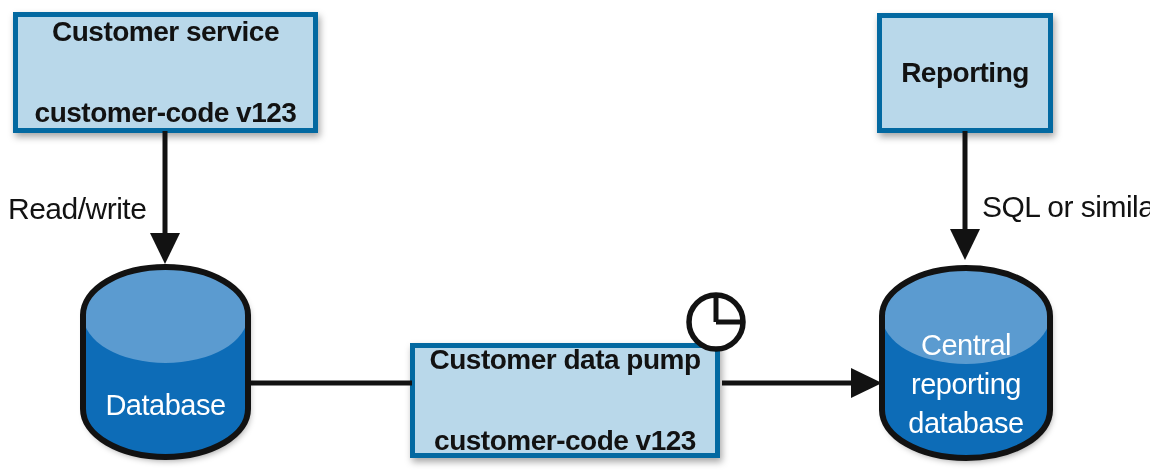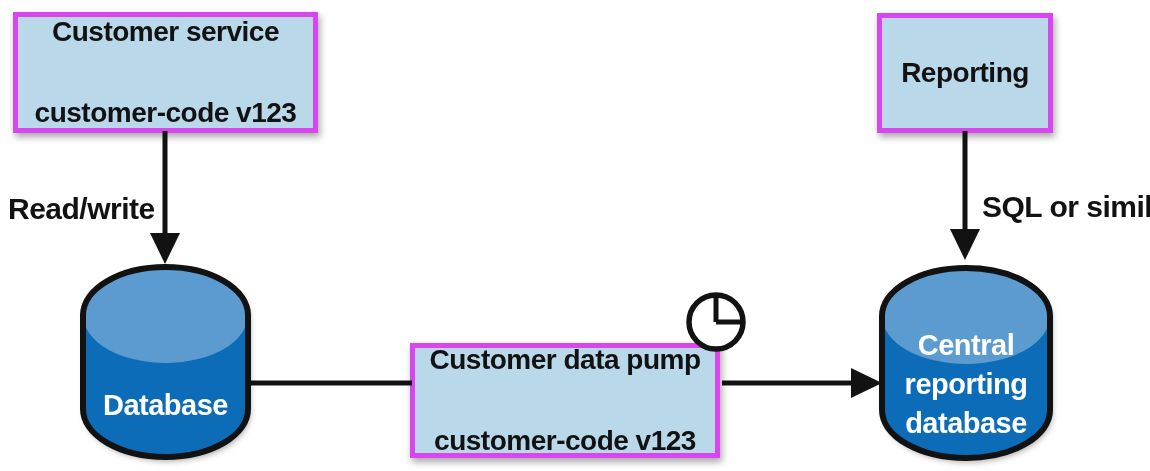--- a/index.html
+++ b/index.html
@@ -12,21 +12,21 @@
     position: relative;
     width: 1150px;
     height: 471px;
     background: #ffffff;
     overflow: hidden;
   }
   
   .node-box {
     position: absolute;
     background: #b9d8ea;
-    border: 5px solid #d946ef;
+    border: 5px solid #0369a1;
     box-shadow: 2px 4px 7px rgba(0,0,0,0.35);
     display: flex;
     flex-direction: column;
     align-items: center;
     justify-content: center;
     z-index: 0;
     box-sizing: border-box;
     gap: 45px;
   }
   .node-box .line {
@@ -49,36 +49,36 @@
     height: 471px;
     z-index: 1;
     pointer-events: none;
   }
 
   
   .cyl-label {
     position: absolute;
     z-index: 2;
     color: #ffffff;
-    font-weight: bold;
+    font-weight: normal;
     font-size: 29px;
     line-height: 39px;
     letter-spacing: -0.5px;
     text-align: center;
     pointer-events: none;
   }
   #label-database   { left: 83px;  top: 386px; width: 165px; }
   #label-central-db { left: 882px; top: 326px; width: 168px; }
 
   
   .edge-label {
     position: absolute;
     z-index: 2;
     color: #121212;
-    font-weight: bold;
+    font-weight: normal;
     font-size: 30px;
     letter-spacing: -0.5px;
     white-space: nowrap;
   }
   #label-read-write { left: 8px;   top: 192px; }
   #label-sql        { left: 982px; top: 190px; }
 </style>
 </head>
 <body>
 

